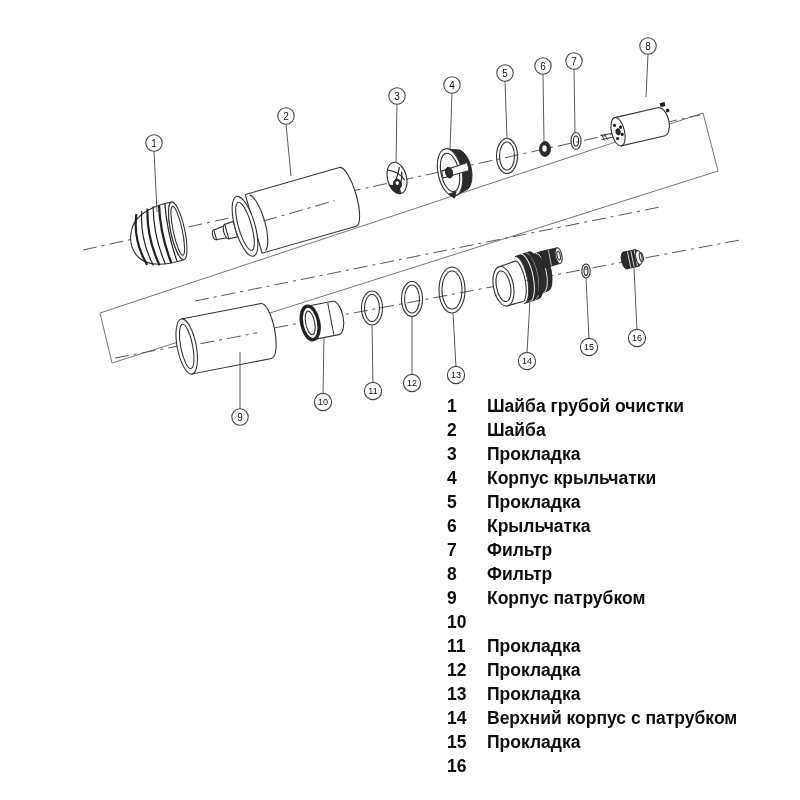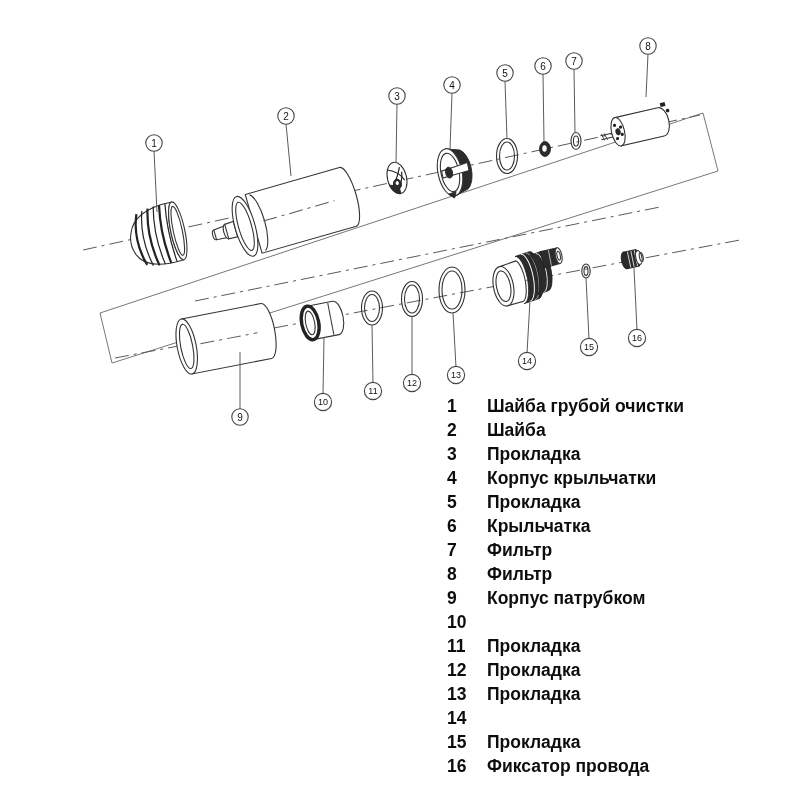--- a/index.html
+++ b/index.html
@@ -307,24 +307,24 @@
       <div class="row">
         <span class="num">12</span>
         <span class="lbl">Прокладка</span>
       </div>
       <div class="row">
         <span class="num">13</span>
         <span class="lbl">Прокладка</span>
       </div>
       <div class="row">
         <span class="num">14</span>
+        <span class="lbl">Верхний корпус с патрубком</span>
       </div>
       <div class="row">
         <span class="num">15</span>
         <span class="lbl">Прокладка</span>
       </div>
       <div class="row">
         <span class="num">16</span>
-        <span class="lbl">Фиксатор провода</span>
       </div>
     </div>
 
 </div>
 
 </body></html>

